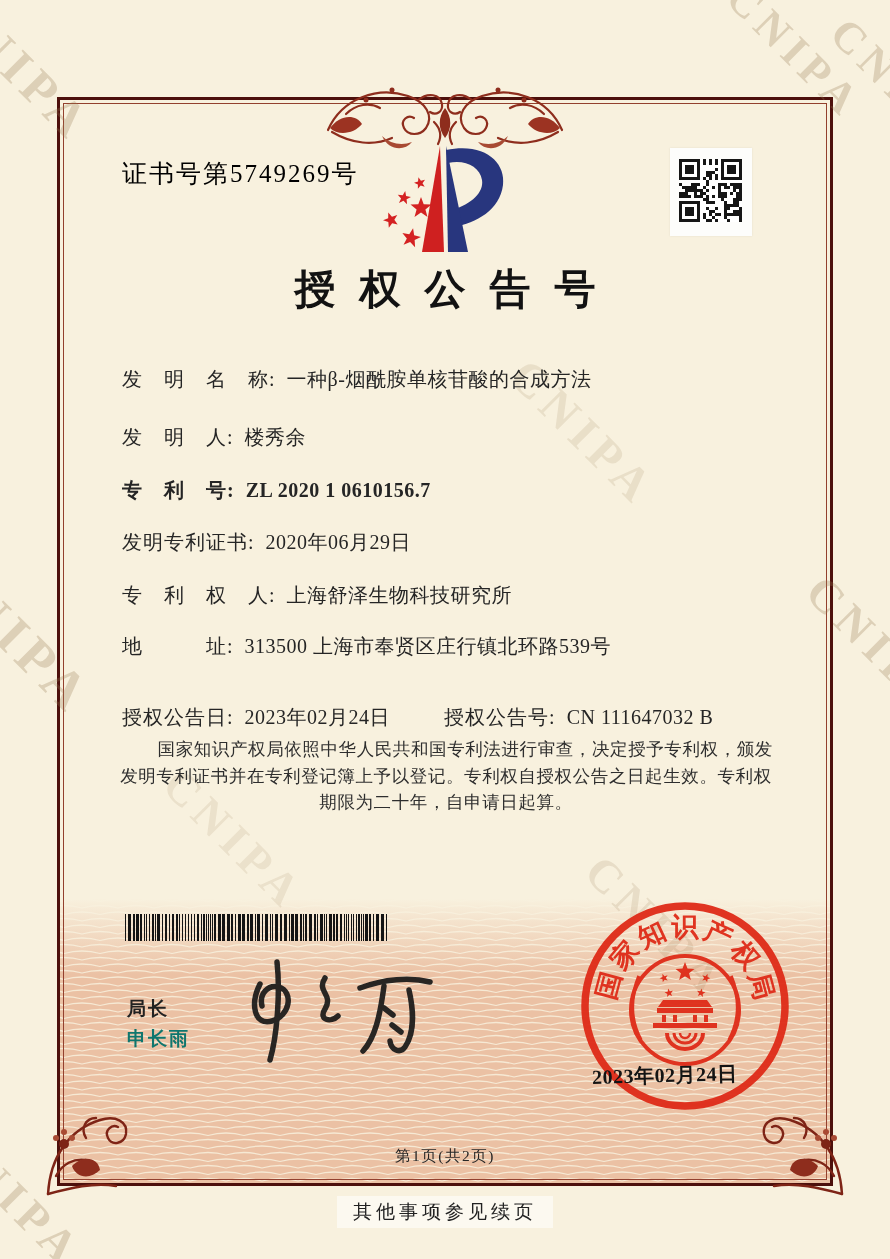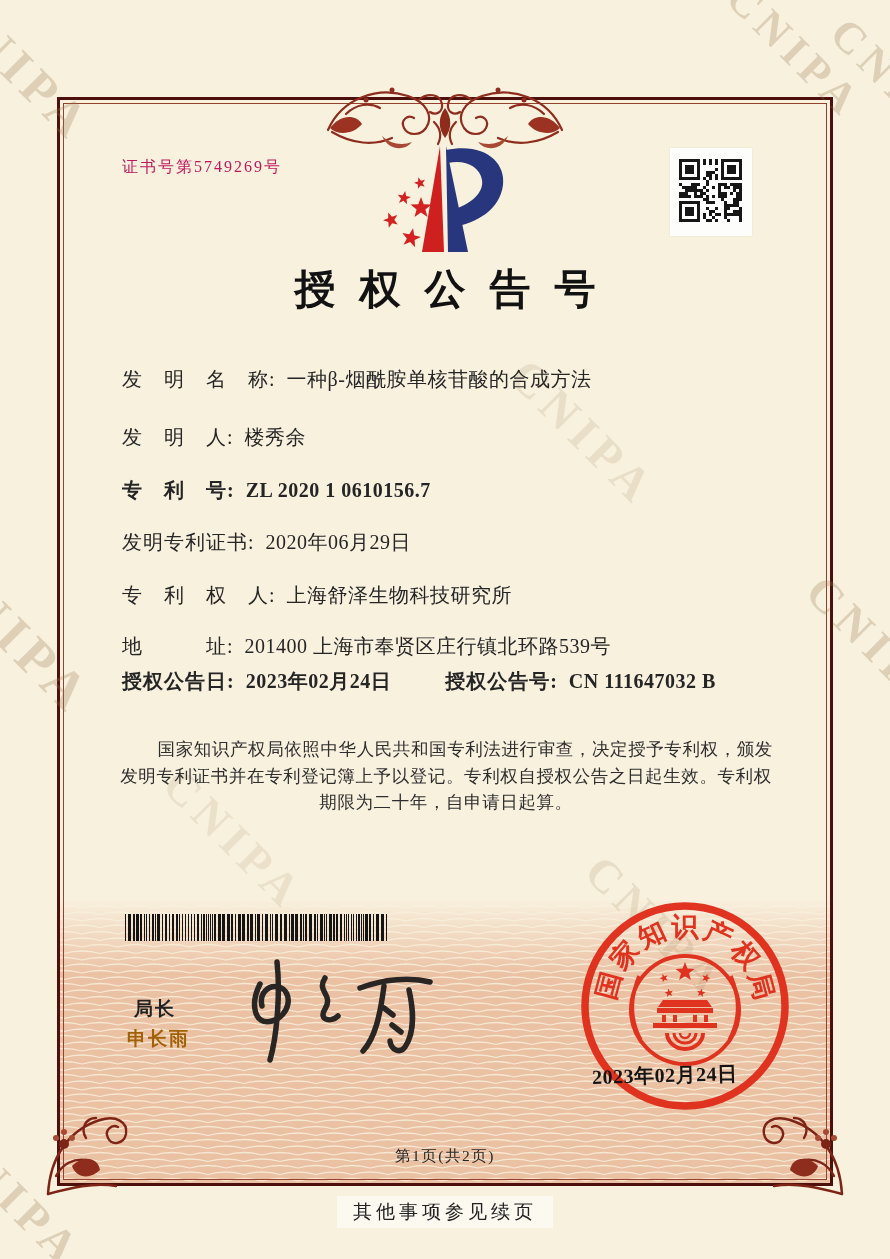--- a/index.html
+++ b/index.html
@@ -27,21 +27,21 @@
     border:1px solid #93402e;z-index:3;pointer-events:none;
   }
   #waves{position:absolute;left:0;top:790px;width:770px;height:293px;z-index:0;}
   .wave-fade{
     position:absolute;left:0;top:790px;width:770px;height:85px;z-index:1;
     background:linear-gradient(#f8f1de 10%,rgba(248,241,222,0));
   }
   
   .cert-number{
     position:absolute;left:122px;top:157px;z-index:2;
-    font-size:16px;letter-spacing:2px;color:#be185d;
+    font-size:25px;letter-spacing:2px;color:#000000;
   }
   #logo{position:absolute;left:362px;top:140px;z-index:2;}
   .qr-box{
     position:absolute;left:670px;top:148px;width:82px;height:88px;
     background:#fdfdfb;z-index:2;box-shadow:0 0 2px rgba(0,0,0,0.08);
   }
   #qr{position:absolute;left:9px;top:11px;}
   .title{
     position:absolute;left:57px;top:262px;width:776px;z-index:2;
     text-align:center;font-size:41px;font-weight:bold;color:#121212;
@@ -57,28 +57,28 @@
   .paras{
     position:absolute;left:112px;top:736px;width:668px;z-index:2;
     font-size:17.5px;line-height:26.5px;color:#2e2e2e;letter-spacing:0.6px;
   }
   .paras p{margin:0 0 13px 0;text-indent:2.2em;text-align:center;}
   #barcode{
     position:absolute;left:125px;top:914px;width:268px;height:27px;
     display:flex;align-items:stretch;z-index:2;background:transparent;
   }
   .officer-title{
-    position:absolute;left:134px;top:996px;z-index:3;
+    position:absolute;left:127px;top:996px;z-index:3;
     font-family:"Liberation Sans","DejaVu Sans",sans-serif;
     font-size:19px;font-weight:600;color:#222;letter-spacing:2px;
   }
   .officer-name{
     position:absolute;left:127px;top:1026px;z-index:3;
     font-family:"Liberation Sans","DejaVu Sans",sans-serif;
-    font-size:19px;font-weight:600;color:#a16207;letter-spacing:2px;
+    font-size:19px;font-weight:600;color:#0f766e;letter-spacing:2px;
   }
   #signature{position:absolute;left:232px;top:946px;z-index:3;}
   #seal{position:absolute;left:577px;top:898px;z-index:3;opacity:0.95;}
   .seal-date{
     position:absolute;left:592px;top:1062px;z-index:4;
     font-size:20px;font-weight:bold;color:#141414;letter-spacing:0.5px;
     transform:rotate(-1.5deg);
   }
   .page-footer{
     position:absolute;left:57px;top:1146px;width:776px;z-index:2;
@@ -461,23 +461,23 @@
 <div class="field-row" style="top:477px;font-weight:bold;">
   <span class="field-label">专　利　号:</span><span class="field-value">ZL 2020 1 0610156.7</span>
 </div>
 <div class="field-row" style="top:529px;">
   <span class="field-label">发明专利证书:</span><span class="field-value">2020年06月29日</span>
 </div>
 <div class="field-row" style="top:582px;">
   <span class="field-label">专　利　权　人:</span><span class="field-value">上海舒泽生物科技研究所</span>
 </div>
 <div class="field-row" style="top:633px;">
-  <span class="field-label">地　　　址:</span><span class="field-value">201400 上海市奉贤区庄行镇北环路539号</span>
-</div>
-<div class="field-row" style="top:668px;font-weight:bold;">
+  <span class="field-label">地　　　址:</span><span class="field-value">313500 上海市奉贤区庄行镇北环路539号</span>
+</div>
+<div class="field-row" style="top:704px;">
   <span class="field-label">授权公告日:</span><span class="field-value">2023年02月24日</span><span class="field-label field-label2">授权公告号:</span><span class="field-value">CN 111647032 B</span>
 </div>
 
 <div class="paras">
   <p>国家知识产权局依照中华人民共和国专利法进行审查，决定授予专利权，颁发发明专利证书并在专利登记簿上予以登记。专利权自授权公告之日起生效。专利权期限为二十年，自申请日起算。</p>
 </div>
 
 <div id="barcode">
     <div style="width:1px;background:#141414;"></div>
     <div style="width:2px;"></div>

